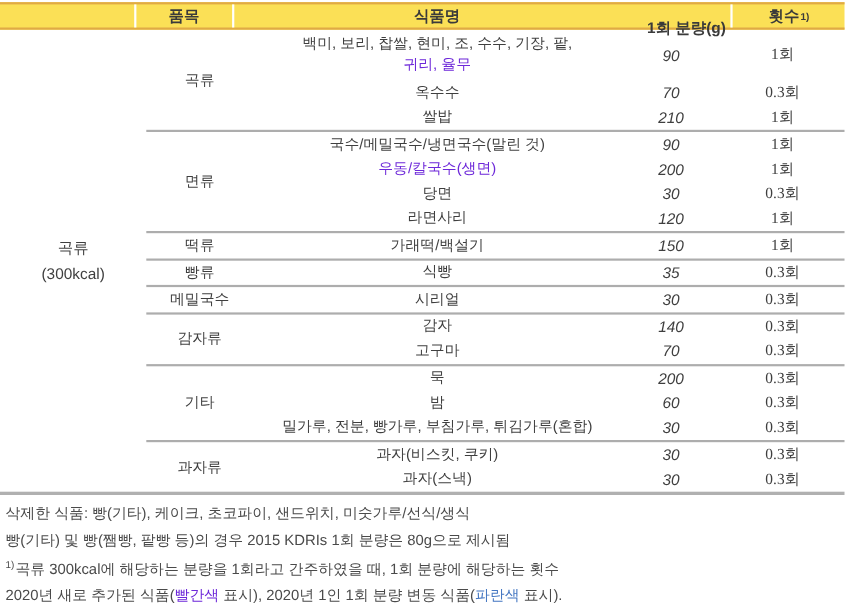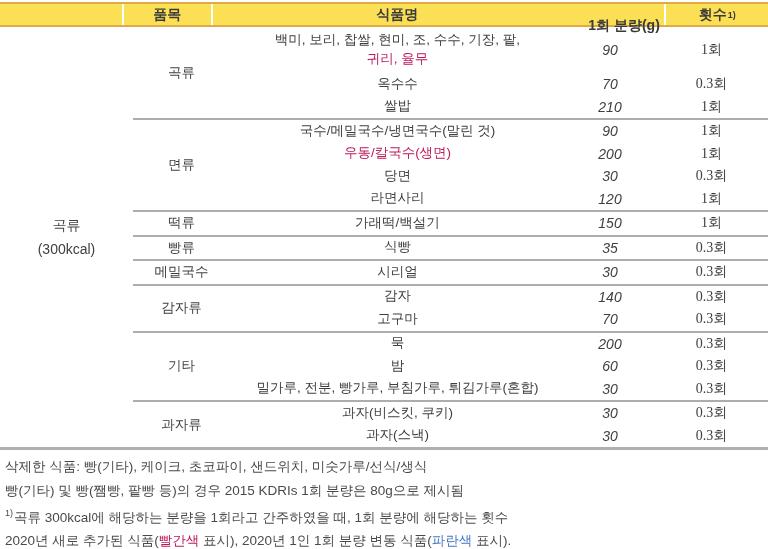--- a/index.html
+++ b/index.html
@@ -55,21 +55,21 @@
   .row { display:flex; align-items:center; height:22.5px; }
   .row.double { height:46px; }
   .cell-name   { width:335px; text-align:center; font-size:13.5px; line-height:1.4; }
   .cell-amount { width:90px;  text-align:center; font-size:14px;font-style:italic; }
   .cell-count  { width:113px; text-align:center; font-size:14px;font-family:Liberation Serif, serif; }
   
   .notes { padding:5px 0 0 5px; font-size:13.5px; color:#4a4a4a; }
   .note-line { line-height:23.5px; white-space:nowrap; }
   .note-line sup { font-size:9px; margin-right:1px; }
   
-  .red  { color:#be185d; }
+  .red  { color:#6d28d9; }
   .blue { color:#4577c2; }
 </style>
 </head>
 <body>
 
 <div class="page">
 
   <div class="thead">
     <div class="th col-cat"></div>
     <div class="th col-item">품목</div>

